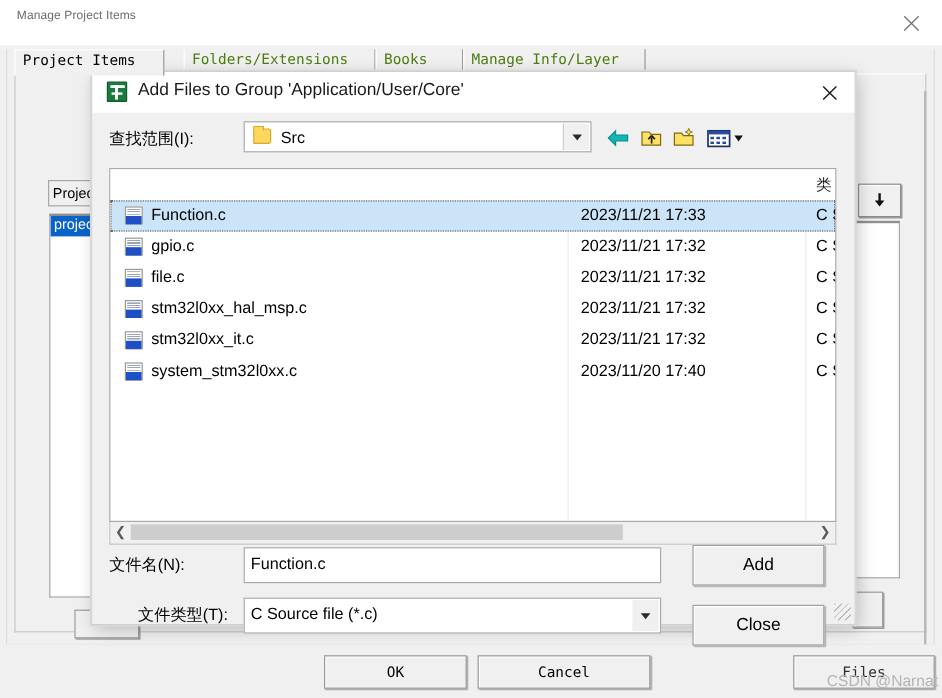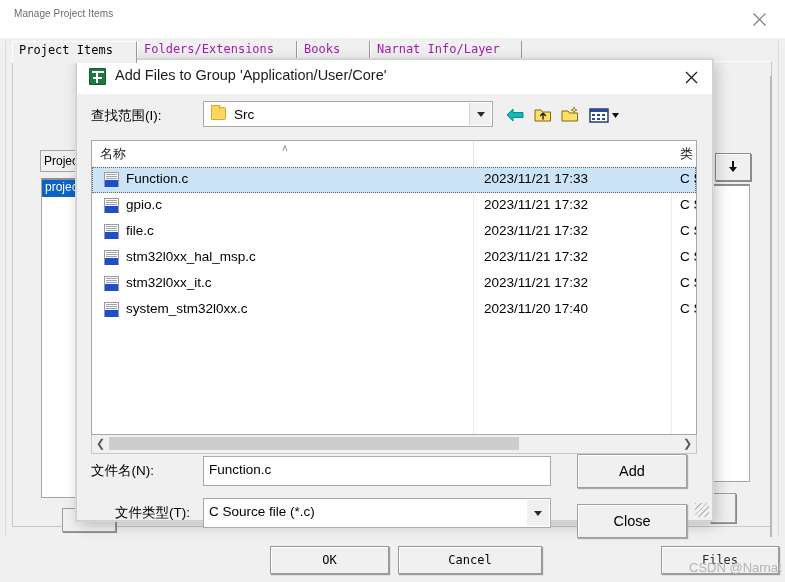--- a/index.html
+++ b/index.html
@@ -48,21 +48,21 @@
     box-sizing:border-box;
     white-space:nowrap;
     border-left:1px solid #ffffff;
     border-right:1px solid #9a9a9a;
   }
   .tab.active{
     background:#f0f0f0;border-right:1px solid #9a9a9a;
     border-top:1px solid #ffffff;
     height:22px;z-index:3;
   }
-  .tab.inactive{background:#f0f0f0;color:#a21caf;}
+  .tab.inactive{background:#f0f0f0;color:#4d7c0f;margin-left:16px;}
 
   .tabpanel{
     position:absolute;left:6px;top:20px;width:760px;height:466px;
     background:#f0f0f0;border:1px solid #c8c8c8;border-top:1px solid #ffffff;
     box-sizing:border-box;
   }
 
   
   .bg-label{
     position:absolute;left:40px;top:112px;width:62px;height:22px;
@@ -322,21 +322,21 @@
         <div class="tab active" style="left:0px;width:125px;">
           <span>Project Items</span>
         </div>
         <div class="tab inactive" style="left:125px;width:160px;">
           <span>Folders/Extensions</span>
         </div>
         <div class="tab inactive" style="left:285px;width:73px;">
           <span>Books</span>
         </div>
         <div class="tab inactive" style="left:358px;width:152px;">
-          <span>Narnat Info/Layer</span>
+          <span>Manage Info/Layer</span>
         </div>
       </div>
       <div class="tabpanel"></div>
     </div>
 
     <div class="bg-label">Projec</div>
     <div class="bg-list">
       <div class="bg-list-item">projec</div>
     </div>
     <div class="bg-btn-left"></div>
@@ -410,24 +410,20 @@
             <rect x="4" y="13" width="3" height="2"></rect>
               <rect x="9" y="13" width="3" height="2"></rect>
               <rect x="14" y="13" width="3" height="2"></rect>
           </g>
           <path d="M24 8 L31 8 L27.5 13 Z" fill="#111"></path>
         </svg>
       </div>
 
       <div class="filelist">
         <div class="fl-header">
-          <div class="fl-col sep" id="col-name">
-            <span>名称</span>
-            <span class="sort-caret">˄</span>
-          </div>
           <div class="fl-col" id="col-type">
             <span>类</span>
           </div>
         </div>
 
         <div class="fl-rows">
           <div class="fl-vline"></div>
           <div class="fl-vline2"></div>
 
           <div class="fl-row selected">

